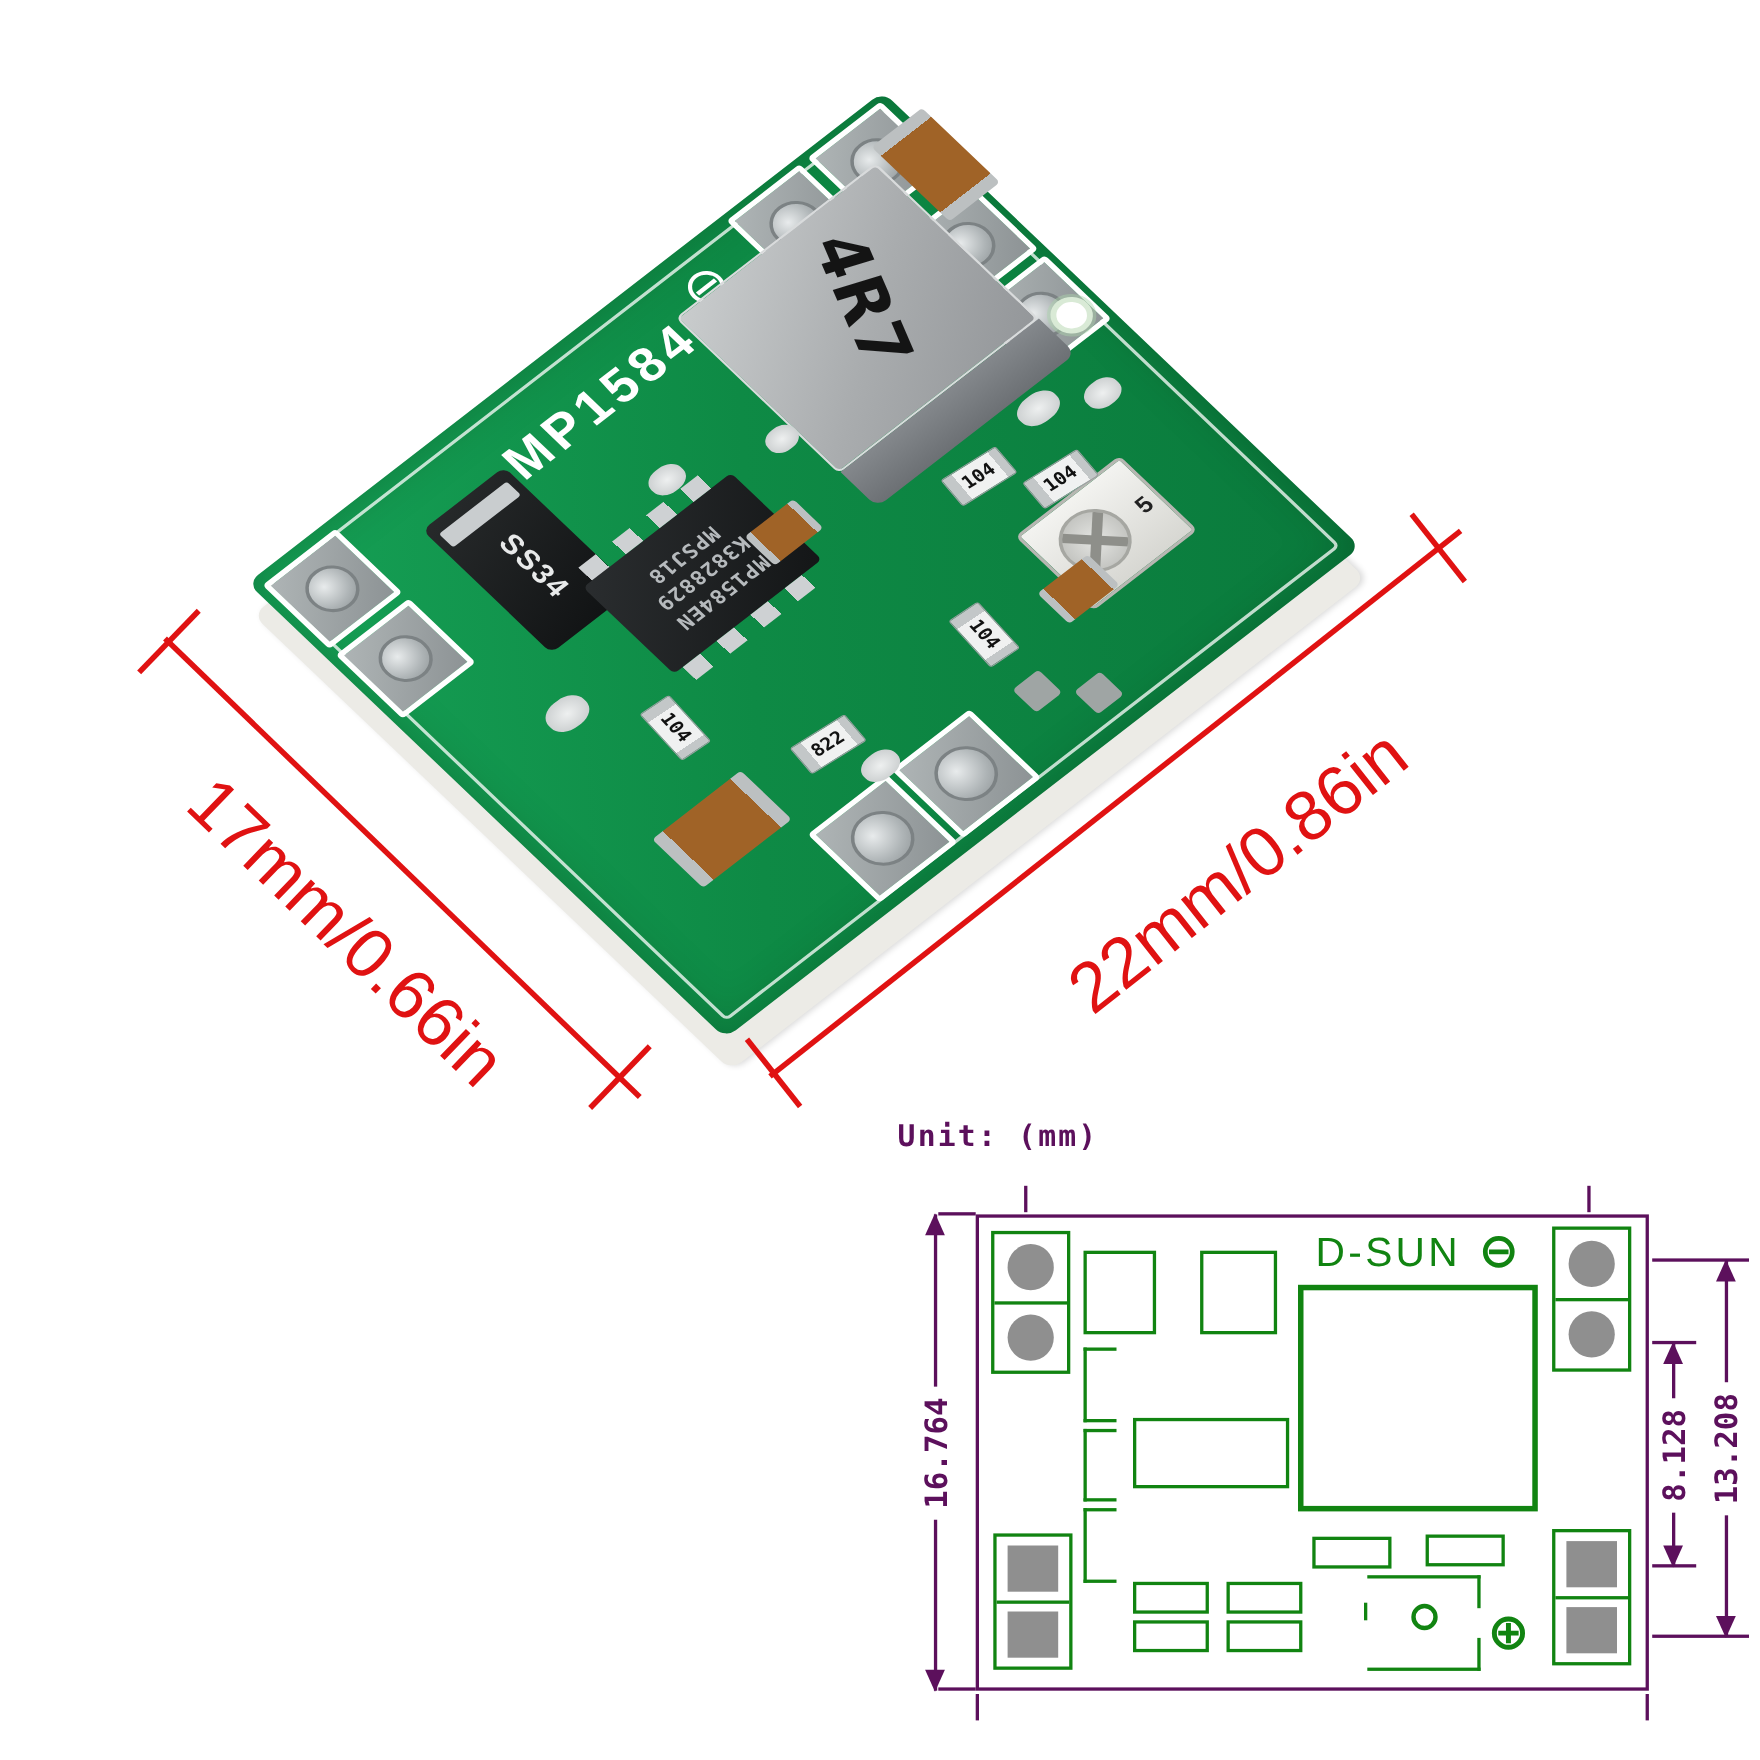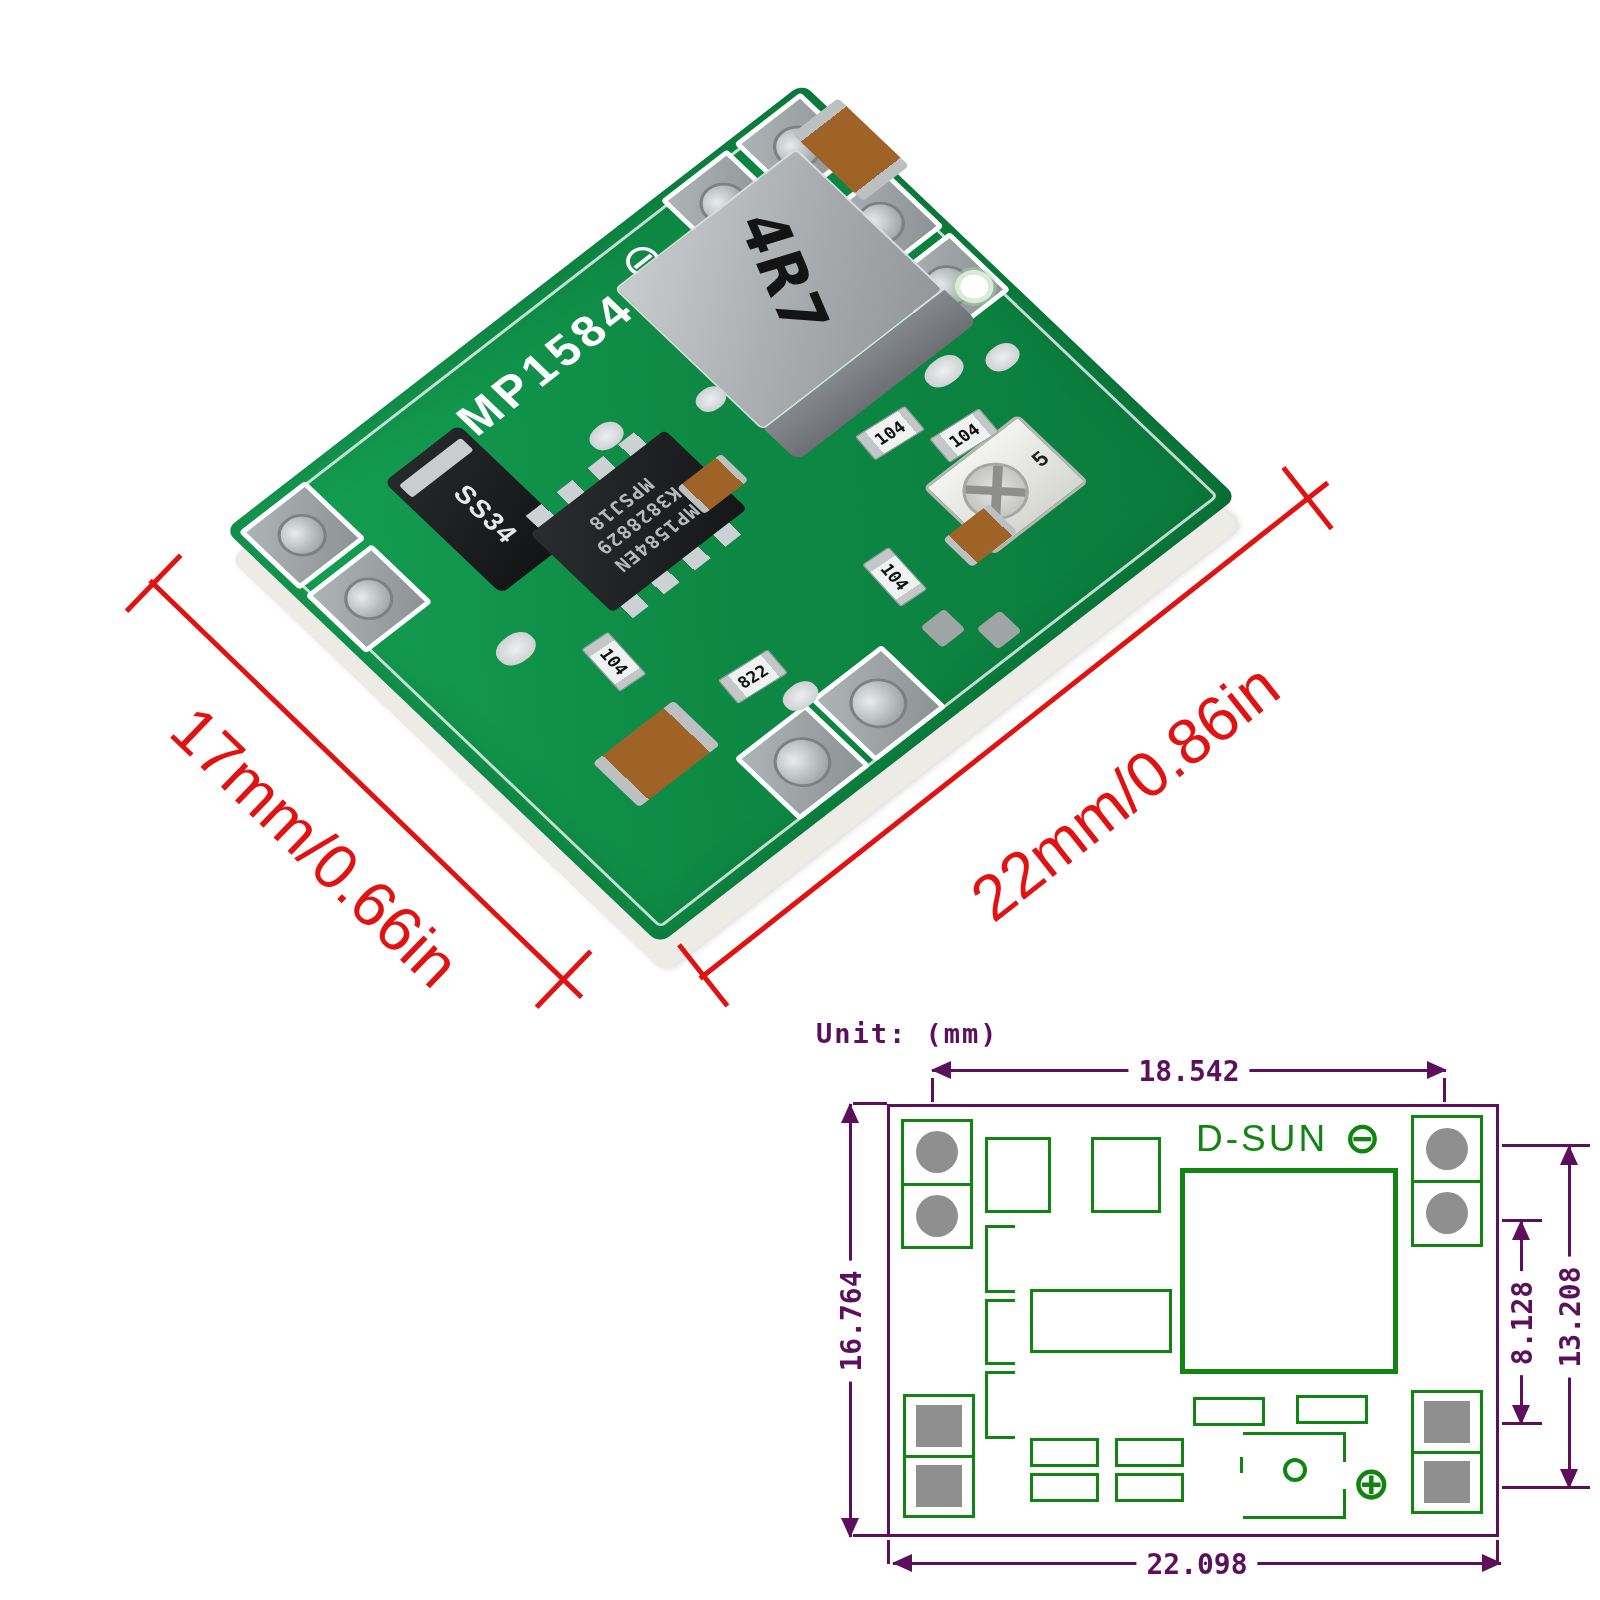--- a/index.html
+++ b/index.html
@@ -212,44 +212,32 @@
     <div class="tick" style="left:772px;"></div>
   </div>
   <div class="dlabel" style="left:865px;top:755px;width:520px;transform:rotate(-38.3deg);">22mm/0.86in</div>
 
   <div class="unit">Unit: (mm)</div>
 
   <div style="position:absolute;left:887px;top:1104px;width:612px;height:433px;border:3px solid var(--purple);background:#fff;"></div>
 
   <div class="pline" style="left:931px;top:1078px;width:3px;height:24px;"></div>
   <div class="pline" style="left:1443px;top:1078px;width:3px;height:24px;"></div>
-  <div class="dim" style="left:932px;top:1056px;width:514px;height:30px;">
-    <div class="line-h"></div>
-      <div class="ar ar-l"></div>
-      <div class="ar ar-r"></div>
-    <span class="p-label lab-h">18.542</span>
-  </div>
 
   <div class="pline" style="left:853px;top:1102px;width:34px;height:3px;"></div>
   <div class="pline" style="left:853px;top:1534px;width:34px;height:3px;"></div>
   <div class="dim" style="left:836px;top:1104px;width:30px;height:433px;">
     <div class="line-v"></div>
       <div class="ar ar-u"></div>
       <div class="ar ar-d"></div>
     <span class="p-label lab-v">16.764</span>
   </div>
 
   <div class="pline" style="left:887px;top:1540px;width:3px;height:24px;"></div>
   <div class="pline" style="left:1496px;top:1540px;width:3px;height:24px;"></div>
-  <div class="dim" style="left:893px;top:1549px;width:608px;height:30px;">
-    <div class="line-h"></div>
-      <div class="ar ar-l"></div>
-      <div class="ar ar-r"></div>
-    <span class="p-label lab-h">22.098</span>
-  </div>
 
   <div class="pline" style="left:1502px;top:1219px;width:40px;height:3px;"></div>
   <div class="pline" style="left:1502px;top:1422px;width:40px;height:3px;"></div>
   <div class="pline" style="left:1502px;top:1144px;width:88px;height:3px;"></div>
   <div class="pline" style="left:1502px;top:1486px;width:88px;height:3px;"></div>
   <div class="dim" style="left:1507px;top:1221px;width:30px;height:203px;">
     <div class="line-v"></div>
       <div class="ar ar-u"></div>
       <div class="ar ar-d"></div>
     <span class="p-label lab-v">8.128</span>

